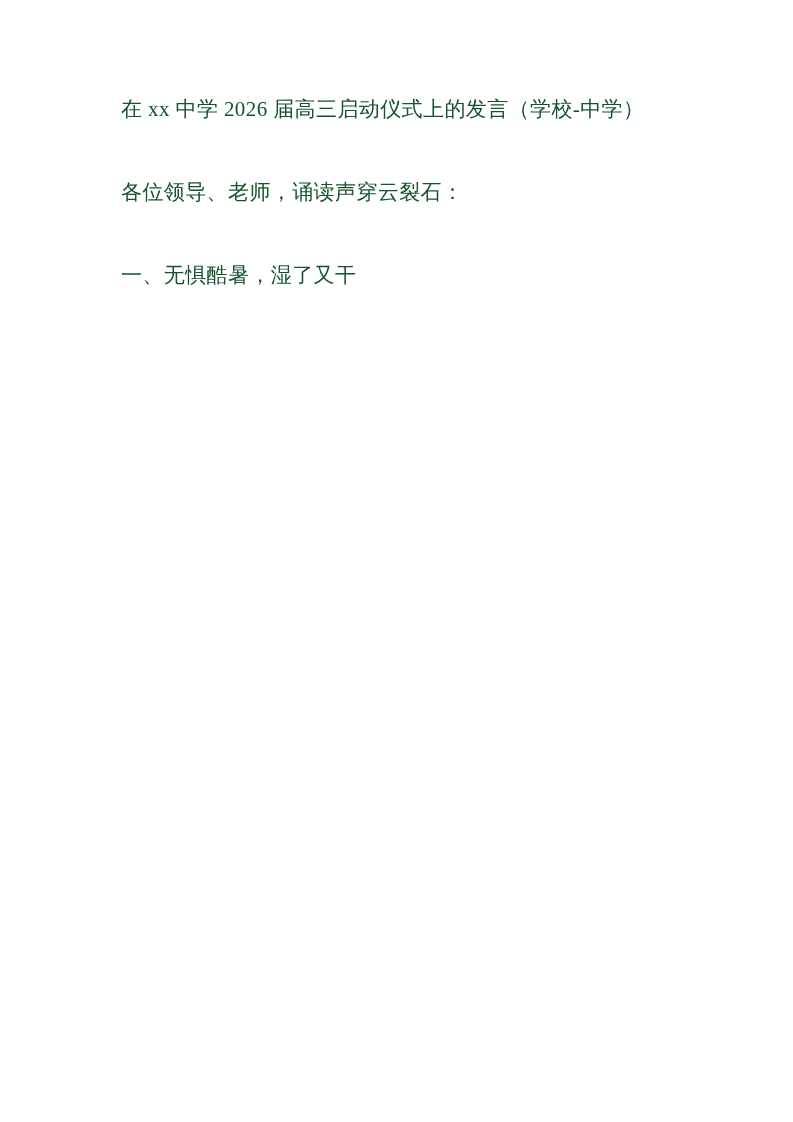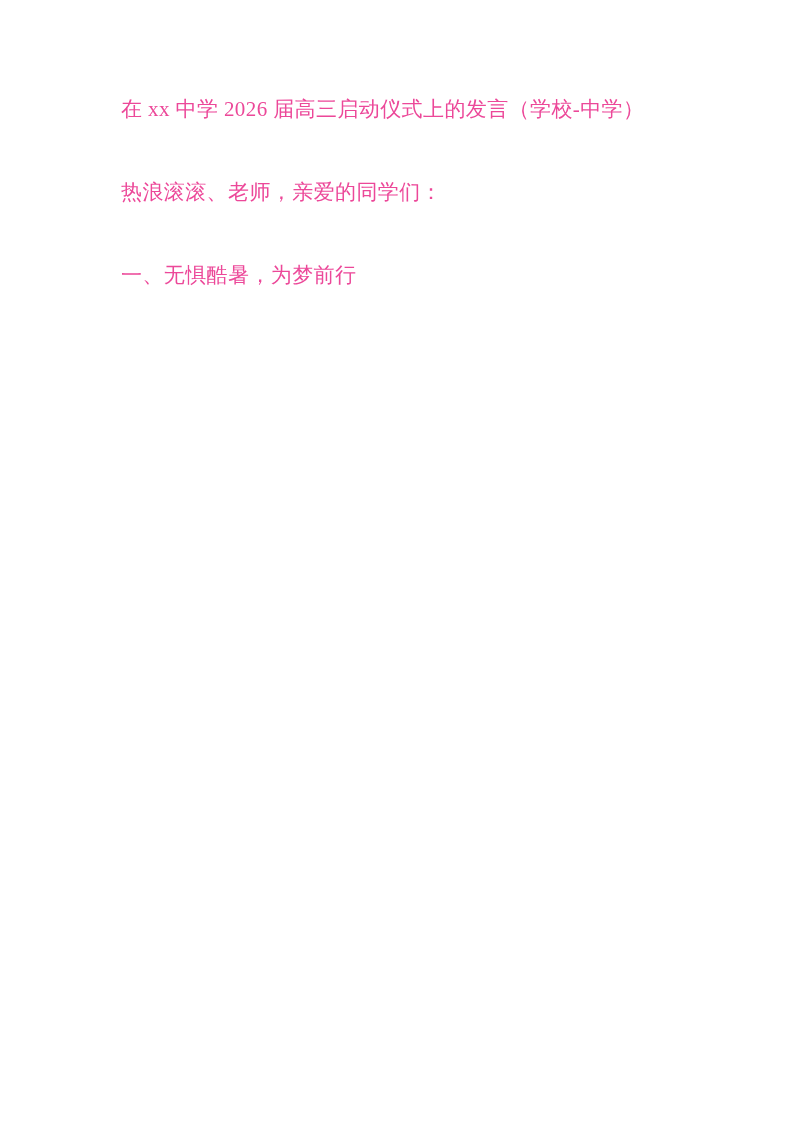--- a/index.html
+++ b/index.html
@@ -16,26 +16,26 @@
     box-sizing: border-box;
     padding: 88px 120px 0 121px;
     overflow: hidden;
   }
   .page p {
     margin: 0 0 40px 0;
     font-family: "Liberation Serif", "DejaVu Serif", serif;
     font-size: 21px;
     line-height: 43px;
     letter-spacing: 0.4px;
-    color: #ec4899;
+    color: #14532d;
     text-align: justify;
     text-justify: inter-character;
     word-break: break-all;
   }
 </style>
 </head>
 <body>
 
 <div class="page">
   <p>在 xx 中学 2026 届高三启动仪式上的发言（学校-中学）</p>
-  <p>热浪滚滚、老师，亲爱的同学们：</p>
-  <p>一、无惧酷暑，为梦前行</p>
+  <p>各位领导、老师，诵读声穿云裂石：</p>
+  <p>一、无惧酷暑，湿了又干</p>
 </div>
 
 </body></html>

